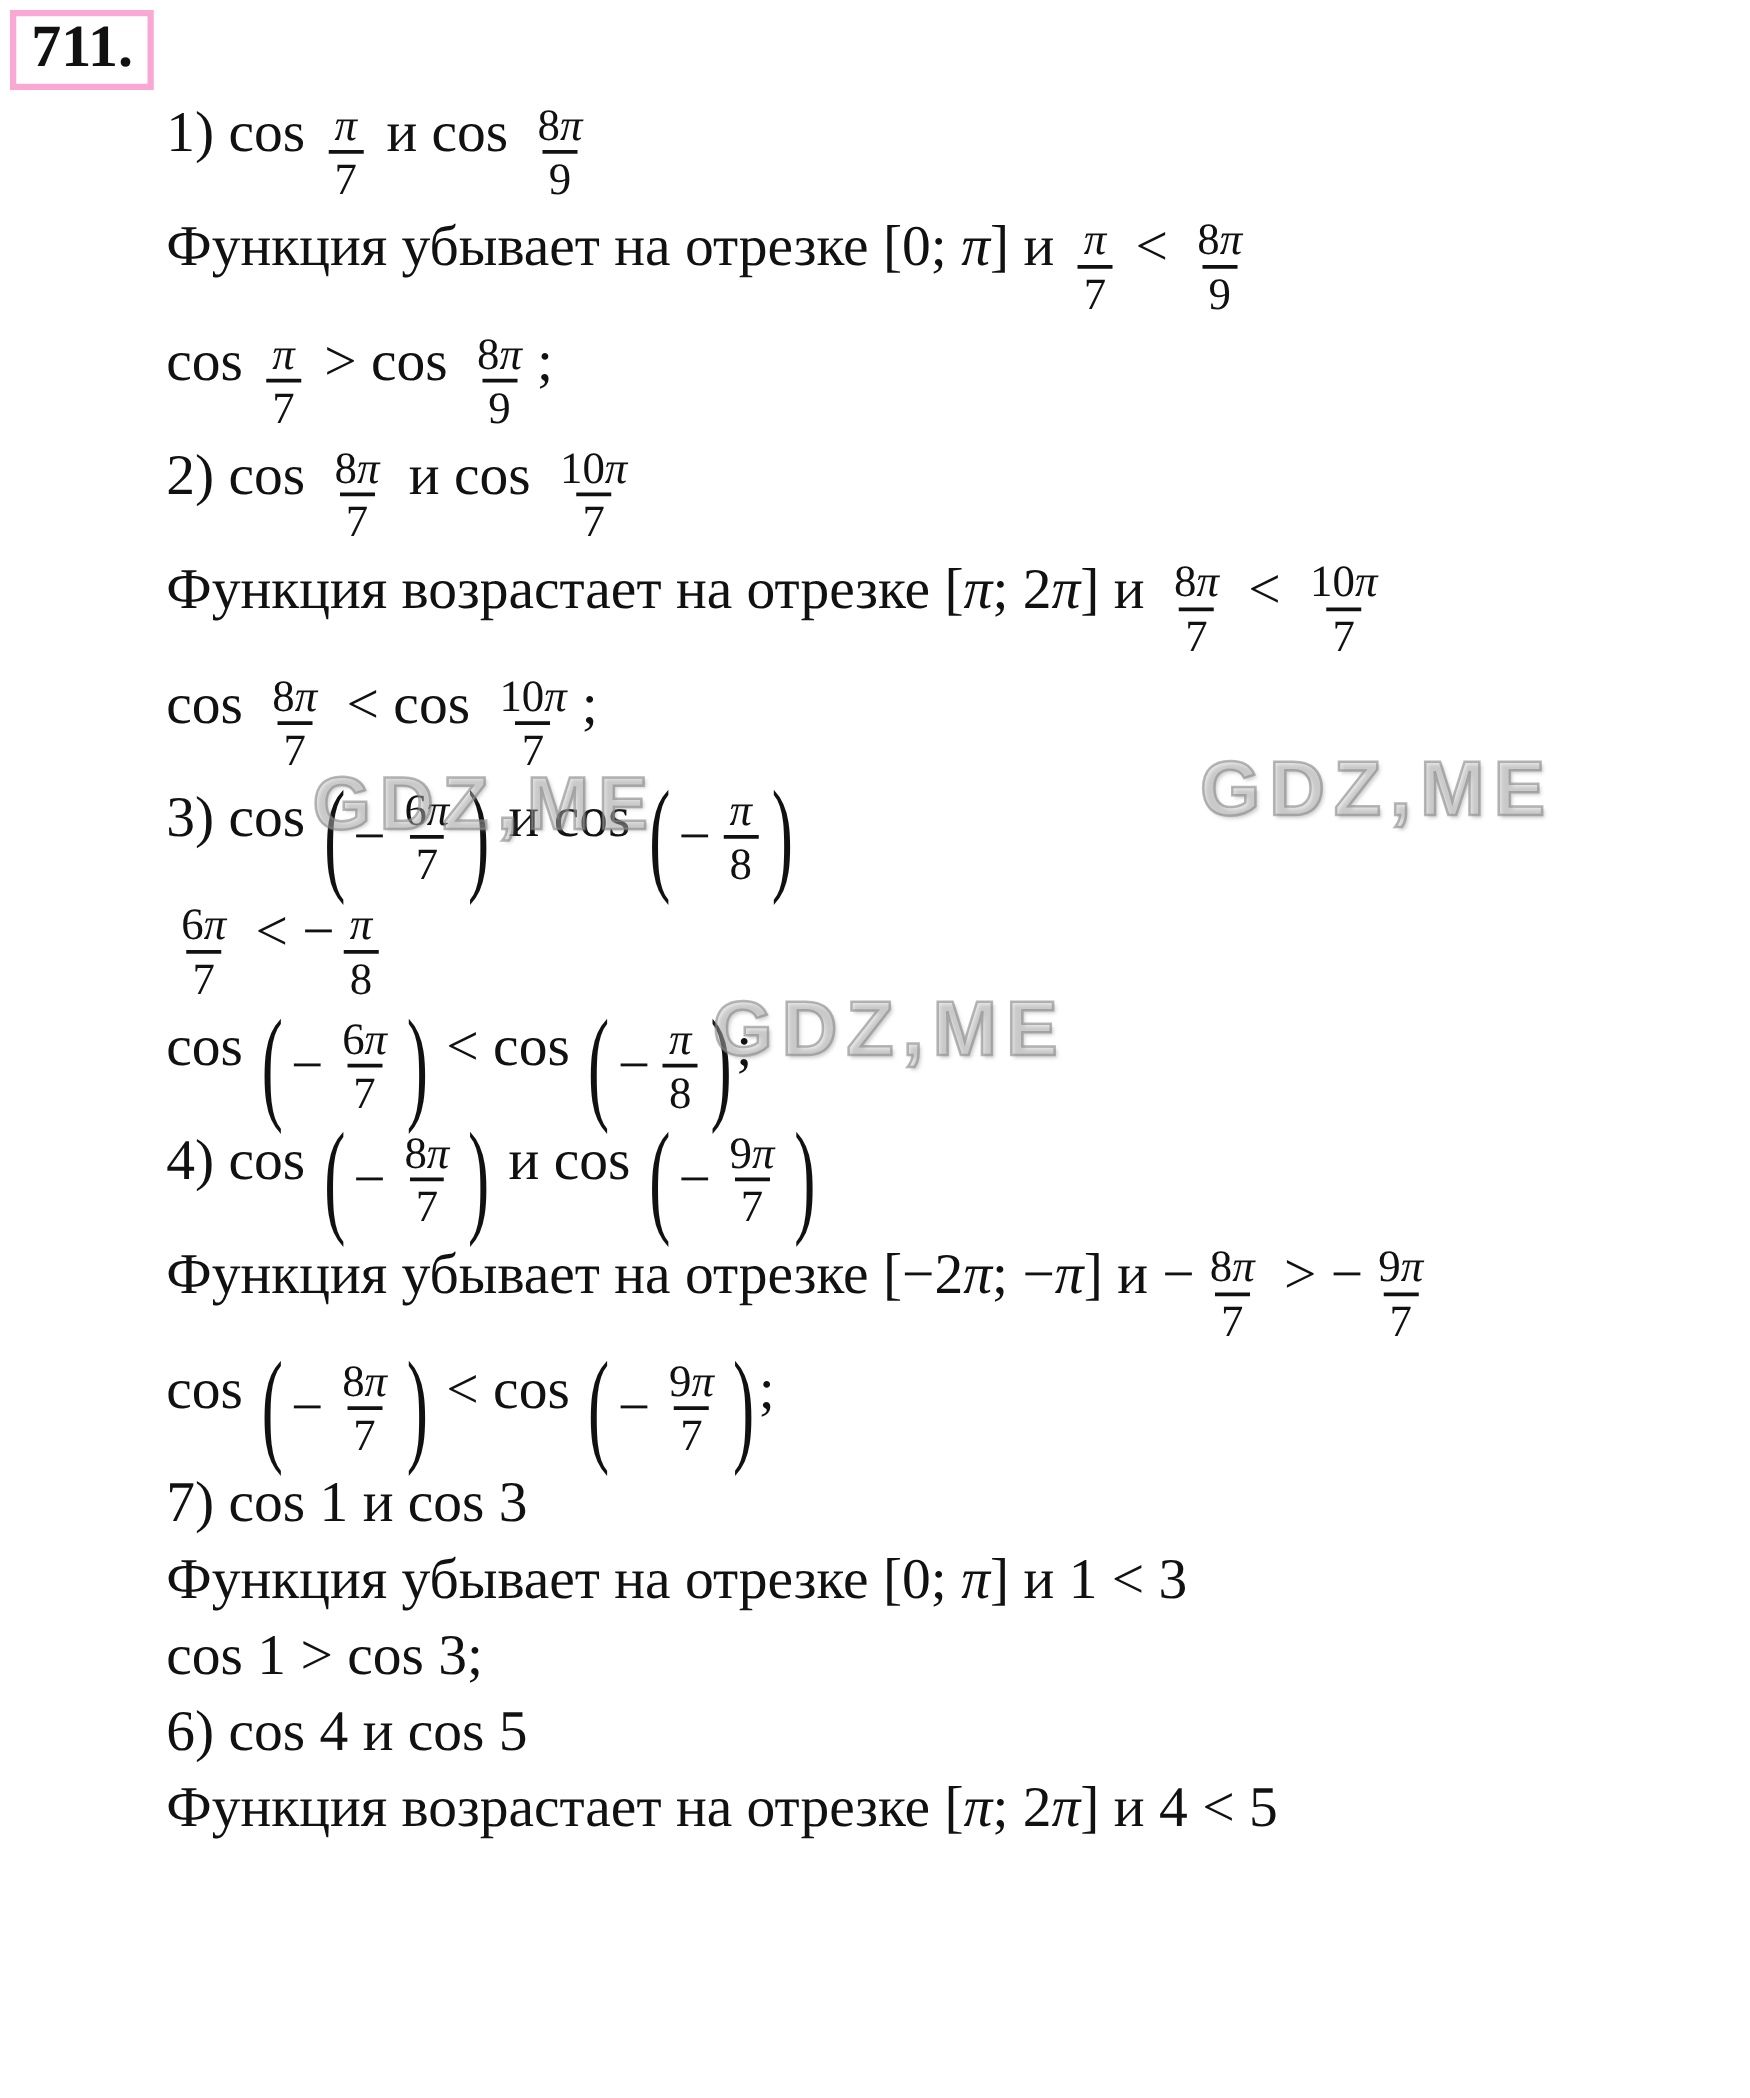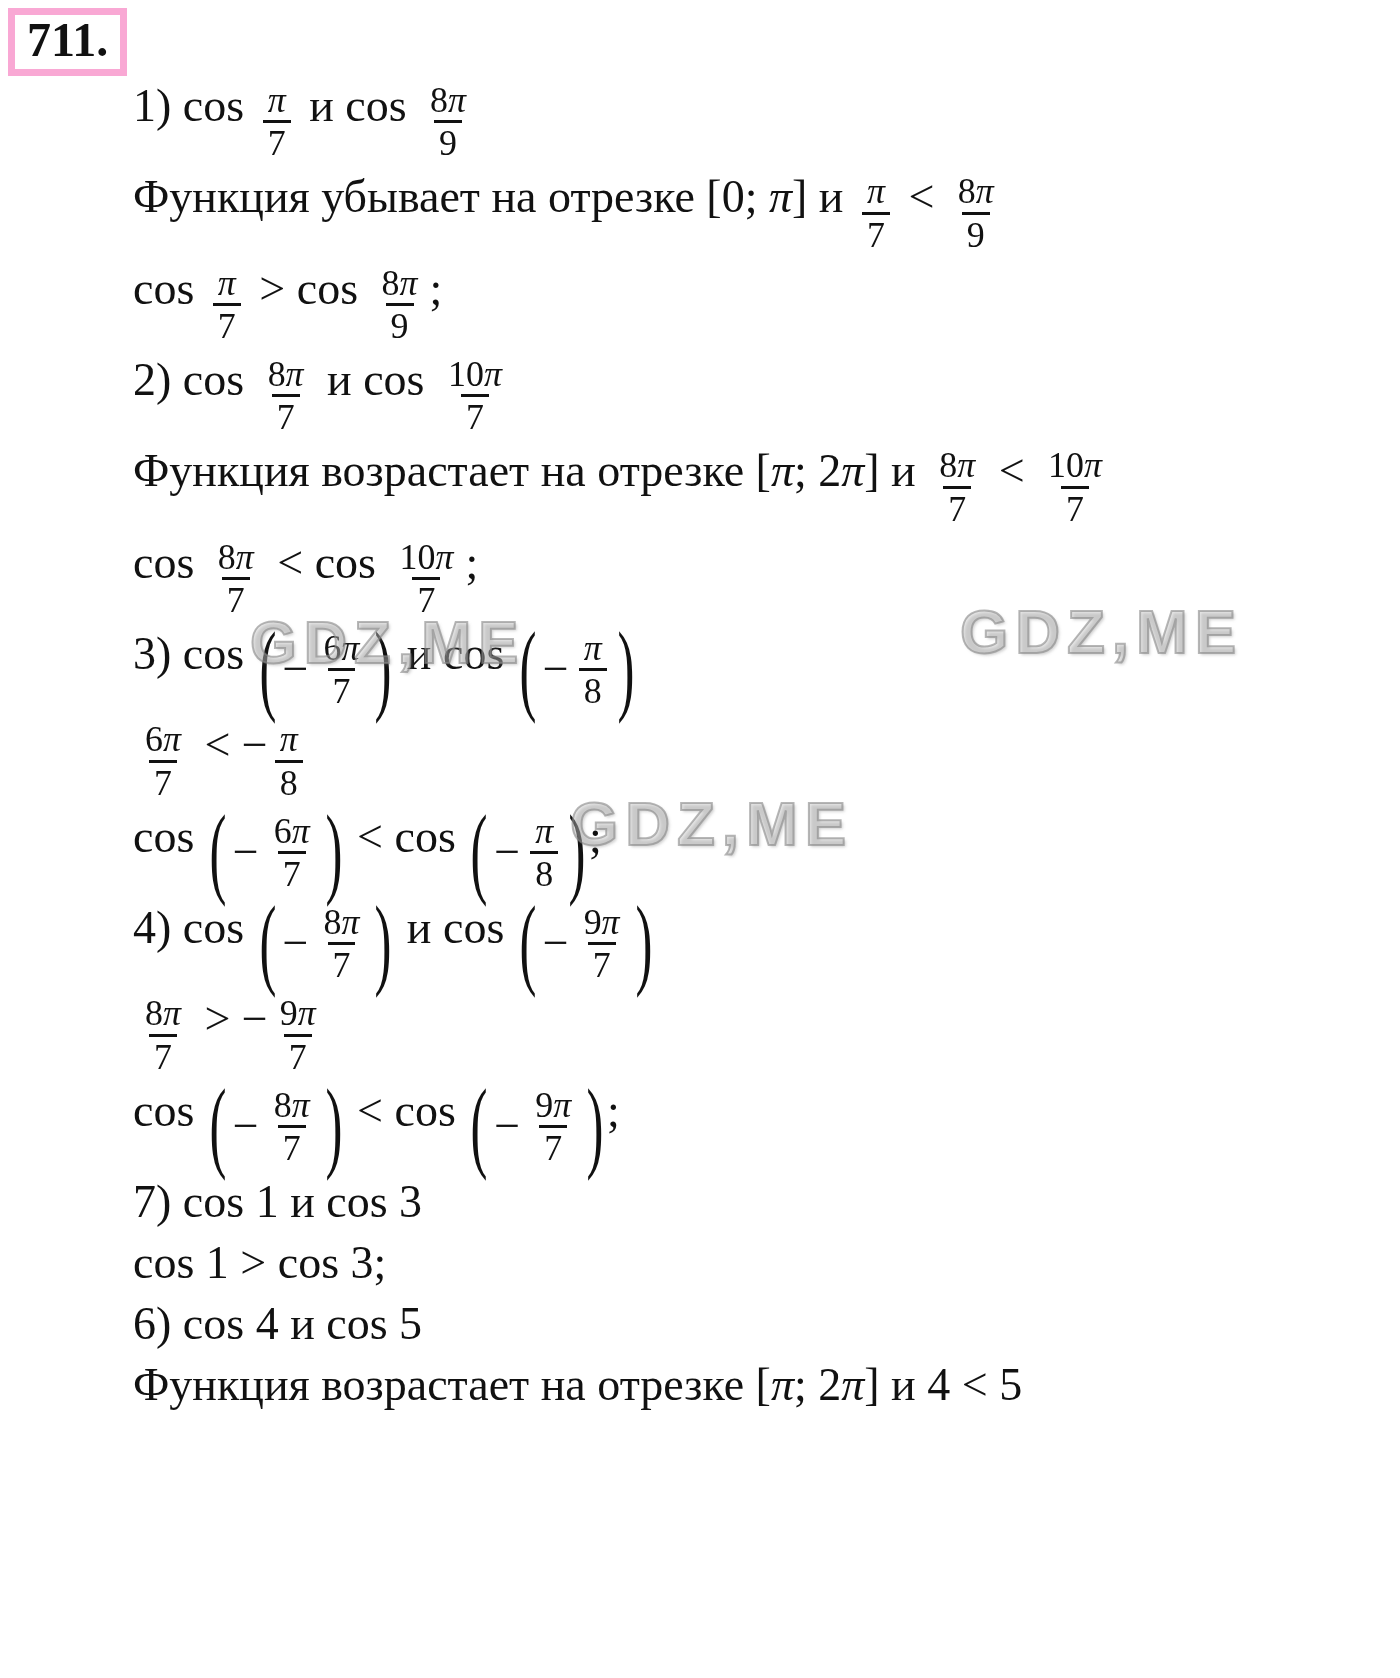--- a/index.html
+++ b/index.html
@@ -12,21 +12,21 @@
   .page{
     position:relative;
     width:1400px;height:1678px;
     background:var(--bg);
     overflow:hidden;
     font-family:"Liberation Serif",serif;
     color:var(--ink);
   }
   .problem-box{
     position:absolute;left:8px;top:8px;
-    border:7px solid #f9a8d4;
+    border:5px solid #f9a8d4;
     padding:0 12px 4px 12px;
     font-weight:bold;font-size:48px;line-height:1.05;
     background:#fff;
   }
   .content{
     position:absolute;left:133px;top:72px;width:1265px;
   }
   .line{
     display:flex;
     margin:8px 0;
@@ -221,20 +221,21 @@
           <span class="bp">(</span>
           <span class="minus">−</span>
           <span class="frac">
             <span class="num">9<i>π</i></span>
             <span class="den">7</span>
           </span>
           <span class="bp">)</span>
         </span>
       </div>
       <div class="line">
+        <span class="txt">Функция убывает на отрезке [−2<i>π</i>; −<i>π</i>] и −</span>
         <span class="frac">
           <span class="num">8<i>π</i></span>
           <span class="den">7</span>
         </span>
         <span class="txt"> &gt; −</span>
         <span class="frac">
           <span class="num">9<i>π</i></span>
           <span class="den">7</span>
         </span>
       </div>
@@ -256,20 +257,23 @@
           <span class="frac">
             <span class="num">9<i>π</i></span>
             <span class="den">7</span>
           </span>
           <span class="bp">)</span>
         </span>
         <span class="txt">;</span>
       </div>
       <div class="line">
         <span class="txt">7) cos 1 и cos 3</span>
+      </div>
+      <div class="line">
+        <span class="txt">Функция убывает на отрезке [0; <i>π</i>] и 1 &lt; 3</span>
       </div>
       <div class="line">
         <span class="txt">cos 1 &gt; cos 3;</span>
       </div>
       <div class="line">
         <span class="txt">6) cos 4 и cos 5</span>
       </div>
       <div class="line">
         <span class="txt">Функция возрастает на отрезке [<i>π</i>; 2<i>π</i>] и 4 &lt; 5</span>
       </div>

